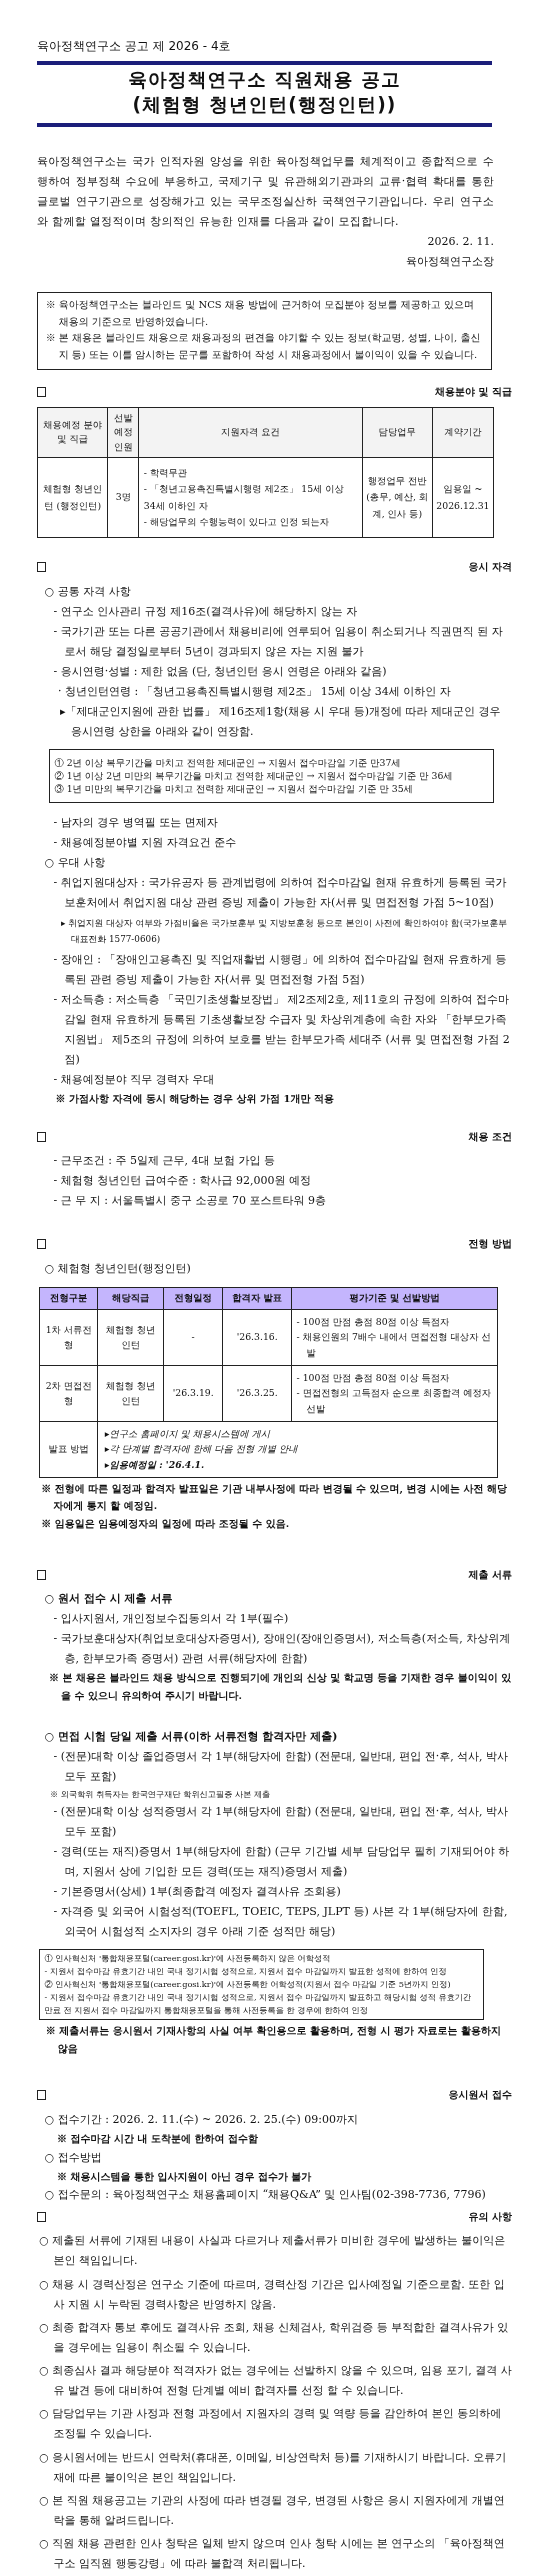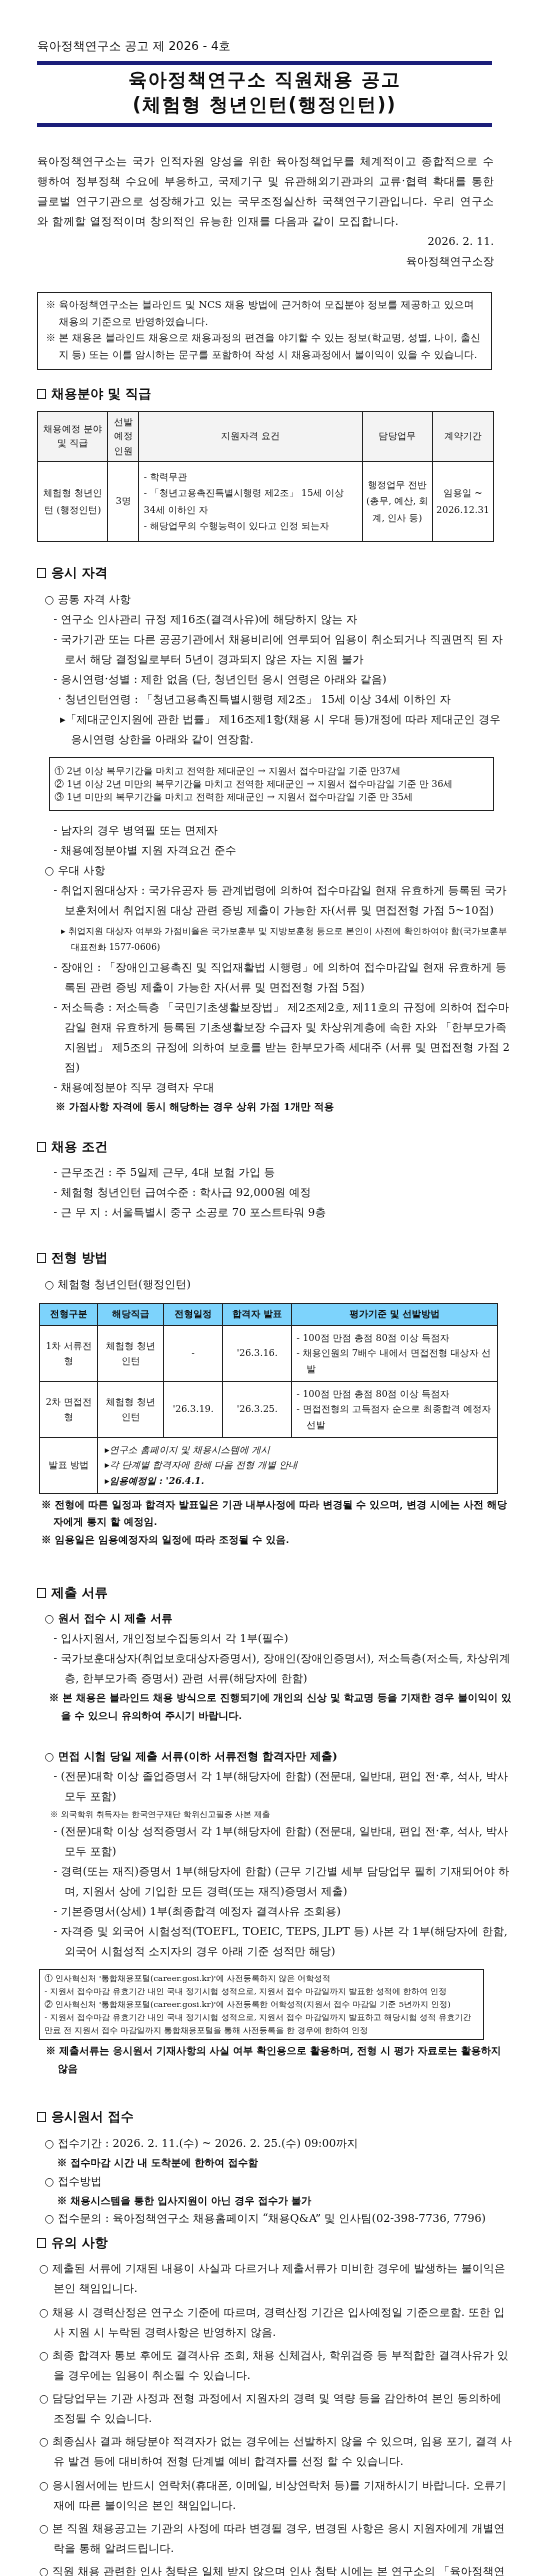--- a/index.html
+++ b/index.html
@@ -13,40 +13,40 @@
   }
   .page { position: relative; padding: 35px 33px 0 37px; width: 545px; }
   .doc-no { font-family: "DejaVu Sans", "Liberation Sans", sans-serif; font-size: 12px; height: 22px; line-height: 22px; }
   .title-bar { height: 3.8px; background: #1b1e7a; width: 455px; margin-top: 4.4px; }
   .title-block { width: 455px; text-align: center; padding: 2.2px 0 1.1px; }
   .title-line { font-family: "DejaVu Sans", "Liberation Sans", sans-serif; font-weight: bold; font-size: 18.7px; line-height: 25px; letter-spacing: 1.1px; }
   .intro { width: 457px; margin-top: 25px; font-size: 11px; line-height: 20px; text-align: justify; letter-spacing: 0.3px; }
   .signature { width: 457px; text-align: right; font-size: 11px; line-height: 20px; }
   .notice-box { width: 455px; border: 0.8px solid #222; margin-top: 20px; padding: 4.4px 5.5px 5.5px 7.7px; font-size: 10px; line-height: 16.5px; }
   .notice-box .n-item { padding-left: 13px; text-indent: -13px; }
-  .section-head { font-family: "DejaVu Sans", "Liberation Sans", sans-serif; font-weight: bold; font-size: 13px; margin-top: 15.4px; margin-bottom: 7.7px; display: flex; align-items: center; gap: 5.5px; }
+  .section-head { font-family: "DejaVu Sans", "Liberation Sans", sans-serif; font-weight: bold; font-size: 10px; margin-top: 15.4px; margin-bottom: 7.7px; display: flex; align-items: center; gap: 5.5px; justify-content: space-between; }
   .section-head .box-icon { width: 8.8px; height: 10px; border: 0.8px solid #222; display: inline-block; }
   table { border-collapse: collapse; }
   .t1 { width: 457px; font-size: 9.3px; }
   .t1 th, .t1 td { border: 0.7px solid #222; text-align: center; vertical-align: middle; }
   .t1 th { background: #f3f3f3; font-family: "DejaVu Sans", "Liberation Sans", sans-serif; font-weight: normal; line-height: 14.3px; padding: 3.3px 2.2px; }
   .t1 td { padding: 6.6px 3.3px; line-height: 16.5px; }
   .t1 td.req { text-align: left; padding-left: 4.4px; }
   .req-line { display: block; }
   .sub-o { font-size: 11px; line-height: 20px; padding-left: 7.7px; }
   .dash { font-size: 11px; line-height: 20px; padding-left: 27.5px; text-indent: -11px; }
   .dot { font-size: 11px; line-height: 20px; padding-left: 21px; }
   .tri { font-size: 11px; line-height: 20px; padding-left: 34px; text-indent: -11px; }
   .tri-small { font-size: 8.8px; line-height: 16.5px; padding-left: 34px; text-indent: -10px; margin: 2.2px 0; }
   .inner-box { width: 445px; margin: 6.6px 0 10px 12px; border: 0.7px solid #222; padding: 6.6px 6.6px 6.6px 4.4px; font-size: 9.3px; line-height: 13px; }
   .inner-box2 { width: 445px; margin: 6.6px 0 2.2px 2.2px; border: 0.7px solid #222; padding: 2.2px 4.4px 2.2px 4.4px; font-size: 8.2px; line-height: 13px; }
   .bold-note { font-weight: bold; font-size: 10px; line-height: 17.6px; padding-left: 13px; text-indent: -12px; }
   .t2 { width: 459px; font-size: 9.3px; margin-left: 2.2px; }
   .t2 th, .t2 td { border: 0.7px solid #222; text-align: center; vertical-align: middle; }
-  .t2 th { background: #7dd3fc; font-weight: bold; padding: 3.3px 2.2px; line-height: 14.3px; }
+  .t2 th { background: #c4b5fd; font-weight: bold; padding: 3.3px 2.2px; line-height: 14.3px; }
   .t2 td { padding: 4.4px 3.3px; line-height: 15.4px; }
   .t2 td.criteria { text-align: left; padding-left: 4.4px; }
   .t2 td.ann { text-align: left; padding-left: 6.6px; font-style: italic; }
   .crit-line { display: block; padding-left: 10px; text-indent: -10px; }
   .sub-bold { font-weight: bold; font-size: 11px; line-height: 20px; padding-left: 7.7px; }
   .small-note { font-size: 8.2px; line-height: 15.4px; padding-left: 13px; }
   .circle-item { font-size: 11px; line-height: 20px; padding-left: 16.5px; text-indent: -14.3px; margin-bottom: 3.3px; }
   .indent-note { font-weight: bold; font-size: 10px; line-height: 17.6px; padding-left: 20px; }
 </style>
 </head>
@@ -212,20 +212,20 @@
   <div class="indent-note">※ 채용시스템을 통한 입사지원이 아닌 경우 접수가 불가</div>
   <div class="sub-o">○ 접수문의 : 육아정책연구소 채용홈페이지 “채용Q&amp;A” 및 인사팀(02-398-7736, 7796)</div>
 
   <div class="section-head" style="margin-top:4.4px">
     <span class="box-icon"></span>
     <span>유의 사항</span>
   </div>
   <div class="circle-item">○ 제출된 서류에 기재된 내용이 사실과 다르거나 제출서류가 미비한 경우에 발생하는 불이익은 본인 책임입니다.</div>
   <div class="circle-item">○ 채용 시 경력산정은 연구소 기준에 따르며, 경력산정 기간은 입사예정일 기준으로함. 또한 입사 지원 시 누락된 경력사항은 반영하지 않음.</div>
   <div class="circle-item">○ 최종 합격자 통보 후에도 결격사유 조회, 채용 신체검사, 학위검증 등 부적합한 결격사유가 있을 경우에는 임용이 취소될 수 있습니다.</div>
+  <div class="circle-item">○ 최종심사 결과 해당분야 적격자가 없는 경우에는 선발하지 않을 수 있으며, 임용 포기, 결격 사유 발견 등에 대비하여 전형 단계별 예비 합격자를 선정 할 수 있습니다.</div>
   <div class="circle-item">○ 담당업무는 기관 사정과 전형 과정에서 지원자의 경력 및 역량 등을 감안하여 본인 동의하에 조정될 수 있습니다.</div>
-  <div class="circle-item">○ 최종심사 결과 해당분야 적격자가 없는 경우에는 선발하지 않을 수 있으며, 임용 포기, 결격 사유 발견 등에 대비하여 전형 단계별 예비 합격자를 선정 할 수 있습니다.</div>
   <div class="circle-item">○ 응시원서에는 반드시 연락처(휴대폰, 이메일, 비상연락처 등)를 기재하시기 바랍니다. 오류기재에 따른 불이익은 본인 책임입니다.</div>
   <div class="circle-item">○ 본 직원 채용공고는 기관의 사정에 따라 변경될 경우, 변경된 사항은 응시 지원자에게 개별연락을 통해 알려드립니다.</div>
   <div class="circle-item">○ 직원 채용 관련한 인사 청탁은 일체 받지 않으며 인사 청탁 시에는 본 연구소의 「육아정책연구소 임직원 행동강령」에 따라 불합격 처리됩니다.</div>
 
 </div>
 
 
 </body></html>

